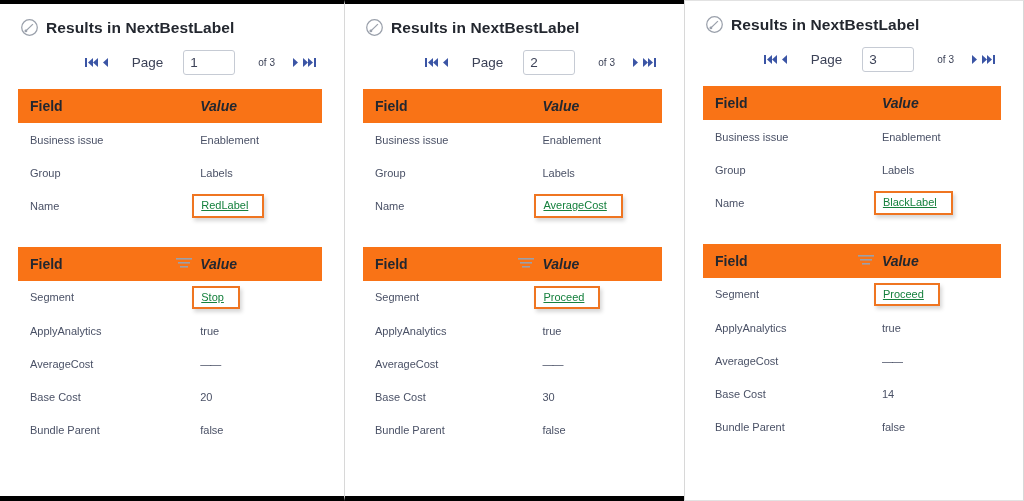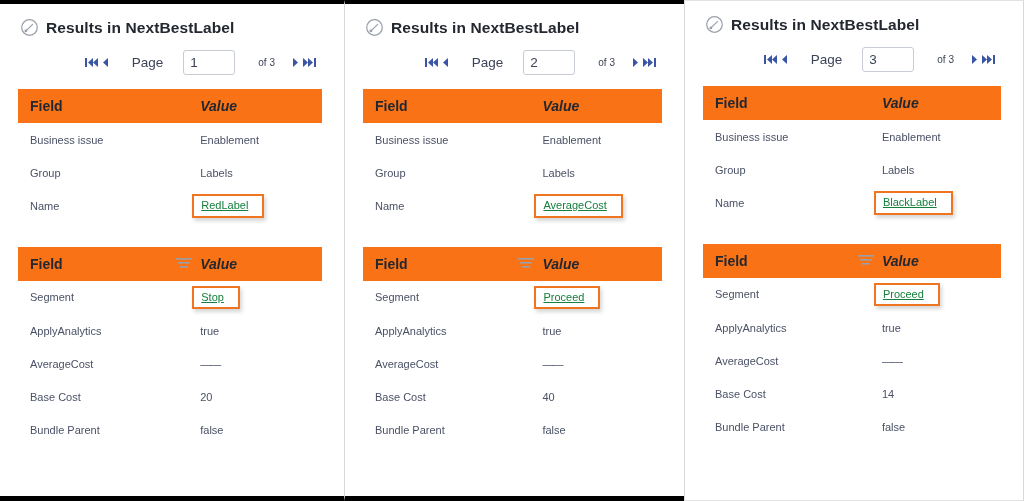--- a/index.html
+++ b/index.html
@@ -384,21 +384,21 @@
             <tr>
               <td>ApplyAnalytics</td>
               <td>true</td>
             </tr>
             <tr>
               <td>AverageCost</td>
               <td class="em-dash">——</td>
             </tr>
             <tr>
               <td>Base Cost</td>
-              <td>40</td>
+              <td>30</td>
             </tr>
             <tr>
               <td>Bundle Parent</td>
               <td>false</td>
             </tr>
           </tbody>
         </table>
       </div>
 
     </div>

